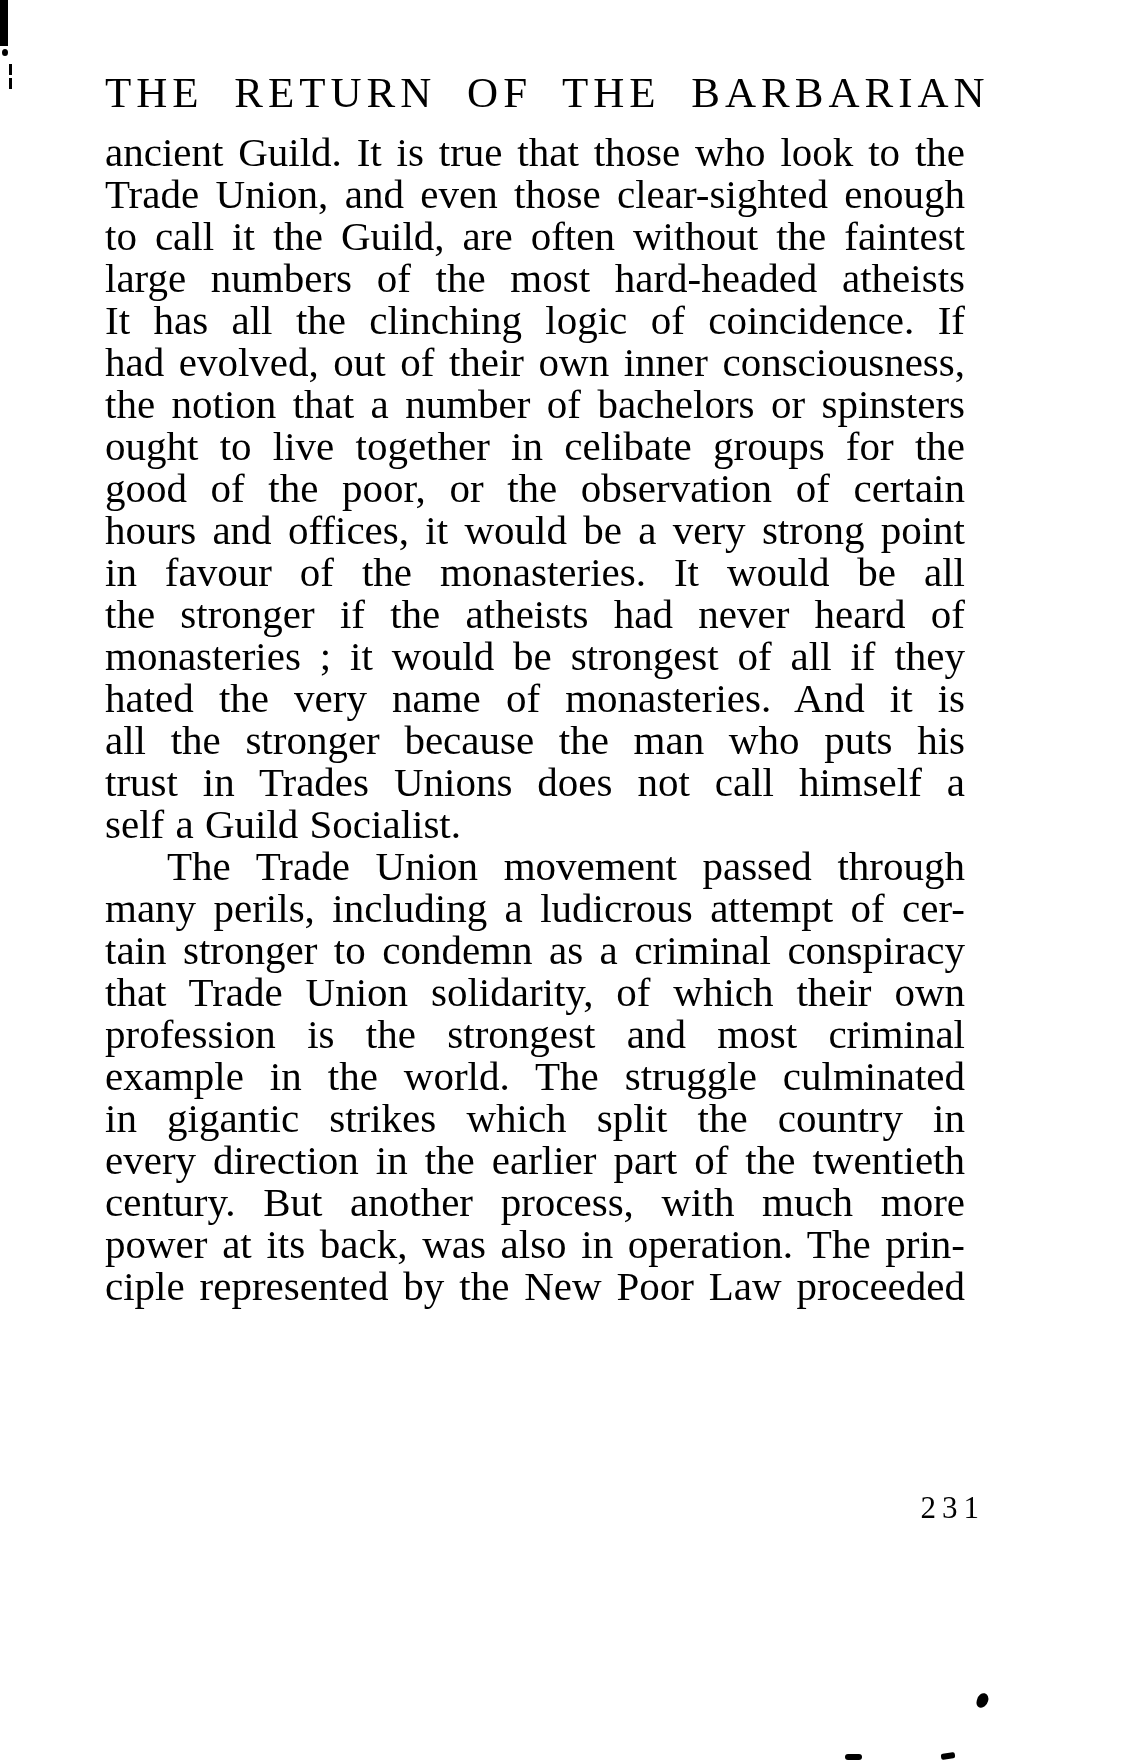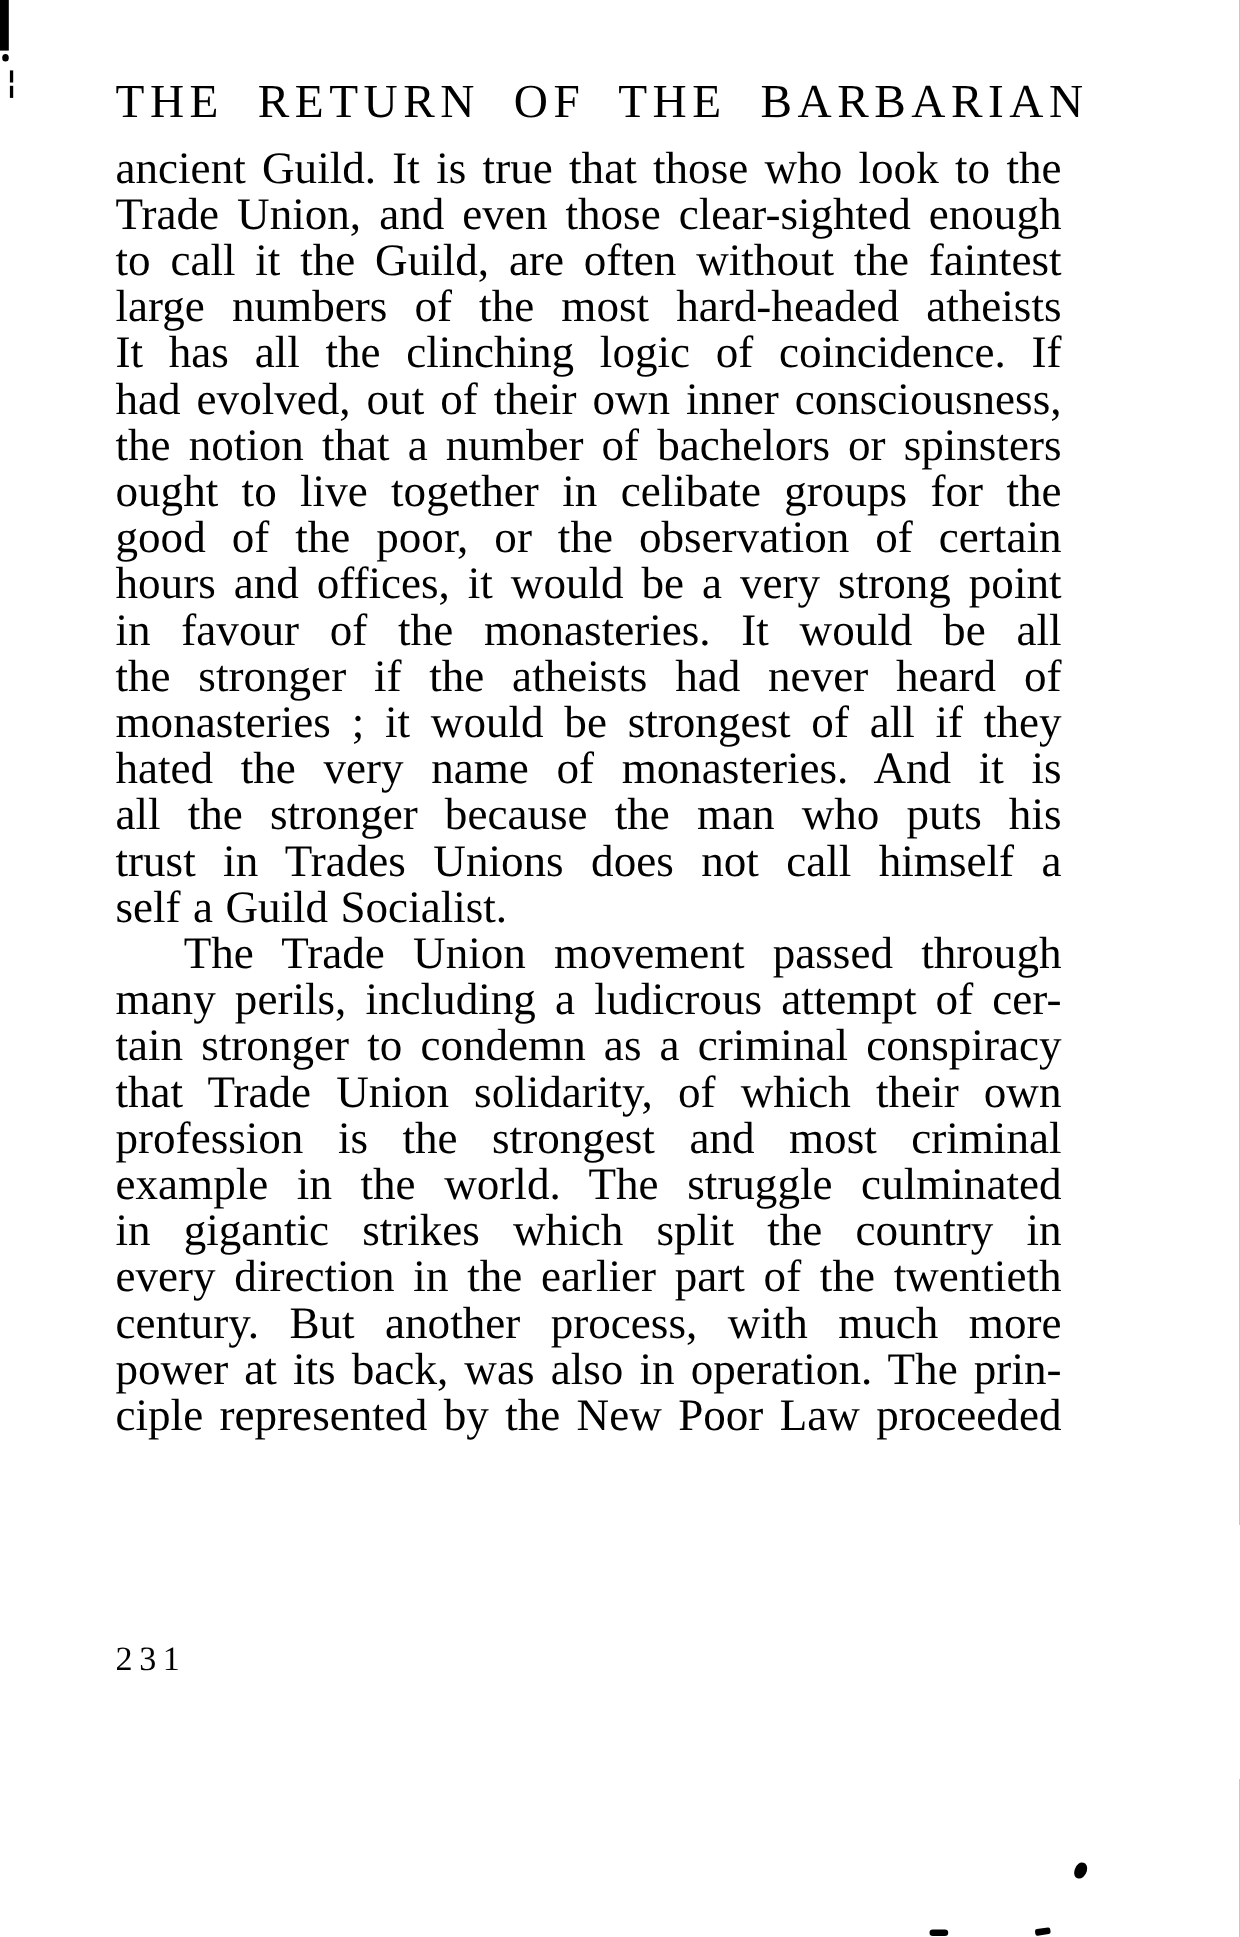--- a/index.html
+++ b/index.html
@@ -49,21 +49,21 @@
     word-spacing: 1px;
     white-space: nowrap;
   }
   .line.indent { padding-left: 62px; }
   .line.short-last { text-align-last: left; }
   .page-number {
     position: absolute;
     top: 1490px;
     left: 105px;
     width: 880px;
-    text-align: left;
+    text-align: right;
     font-size: 31px;
     letter-spacing: 6px;
   }
   
   .artifact { position: absolute; background: var(--ink); }
   .artifact-bar   { left: 0;   top: 0;    width: 8px;  height: 46px; }
   .artifact-star  { left: 2px; top: 49px; width: 6px;  height: 7px;  border-radius: 50%; }
   .artifact-dash1 { left: 9px; top: 64px; width: 3px;  height: 11px; }
   .artifact-dash2 { left: 9px; top: 78px; width: 3px;  height: 11px; }
   .artifact-blob  { left: 977px; top: 1693px; width: 11px; height: 15px;

